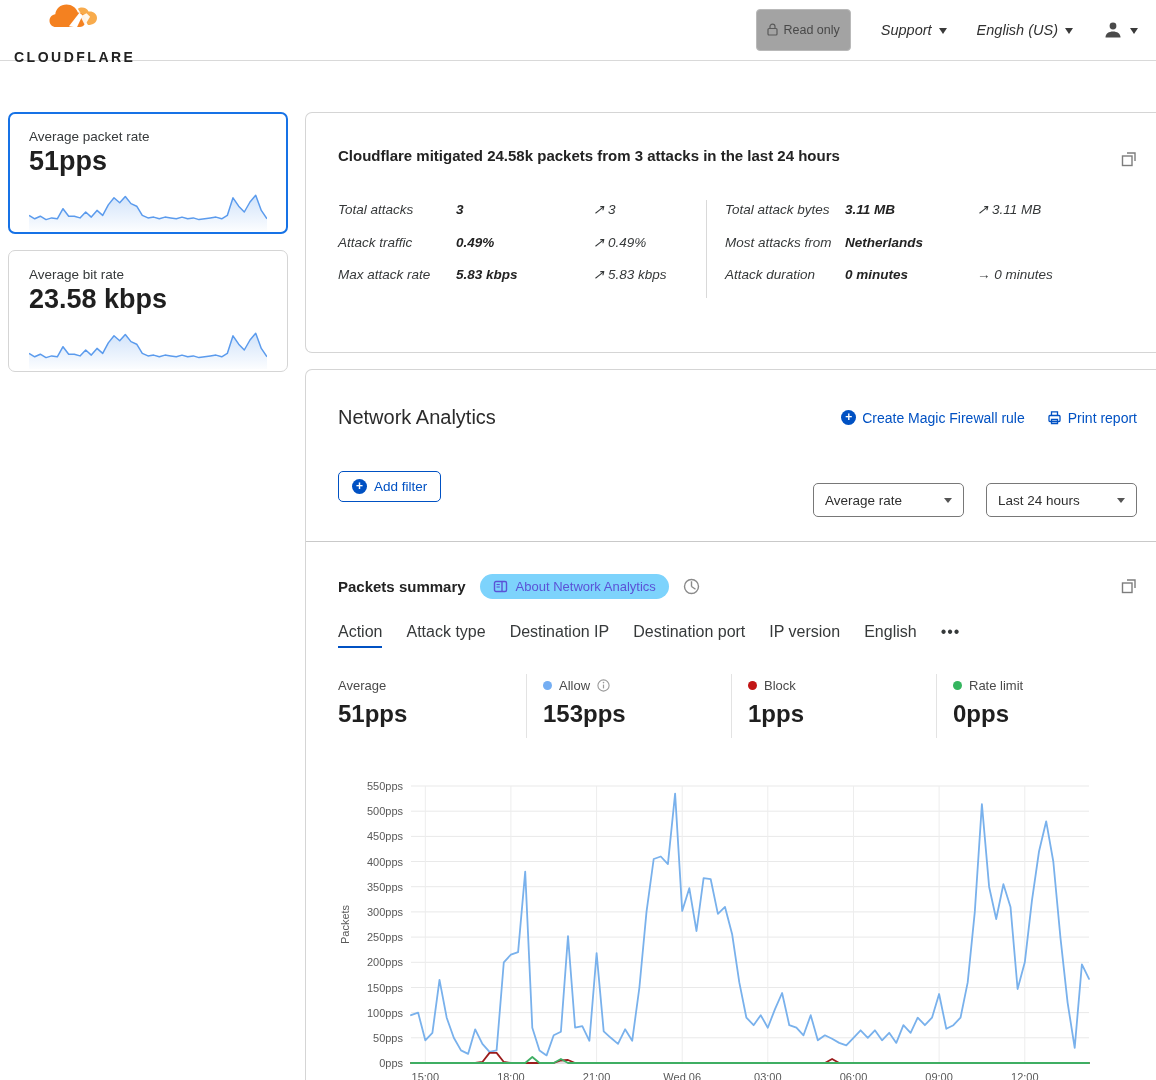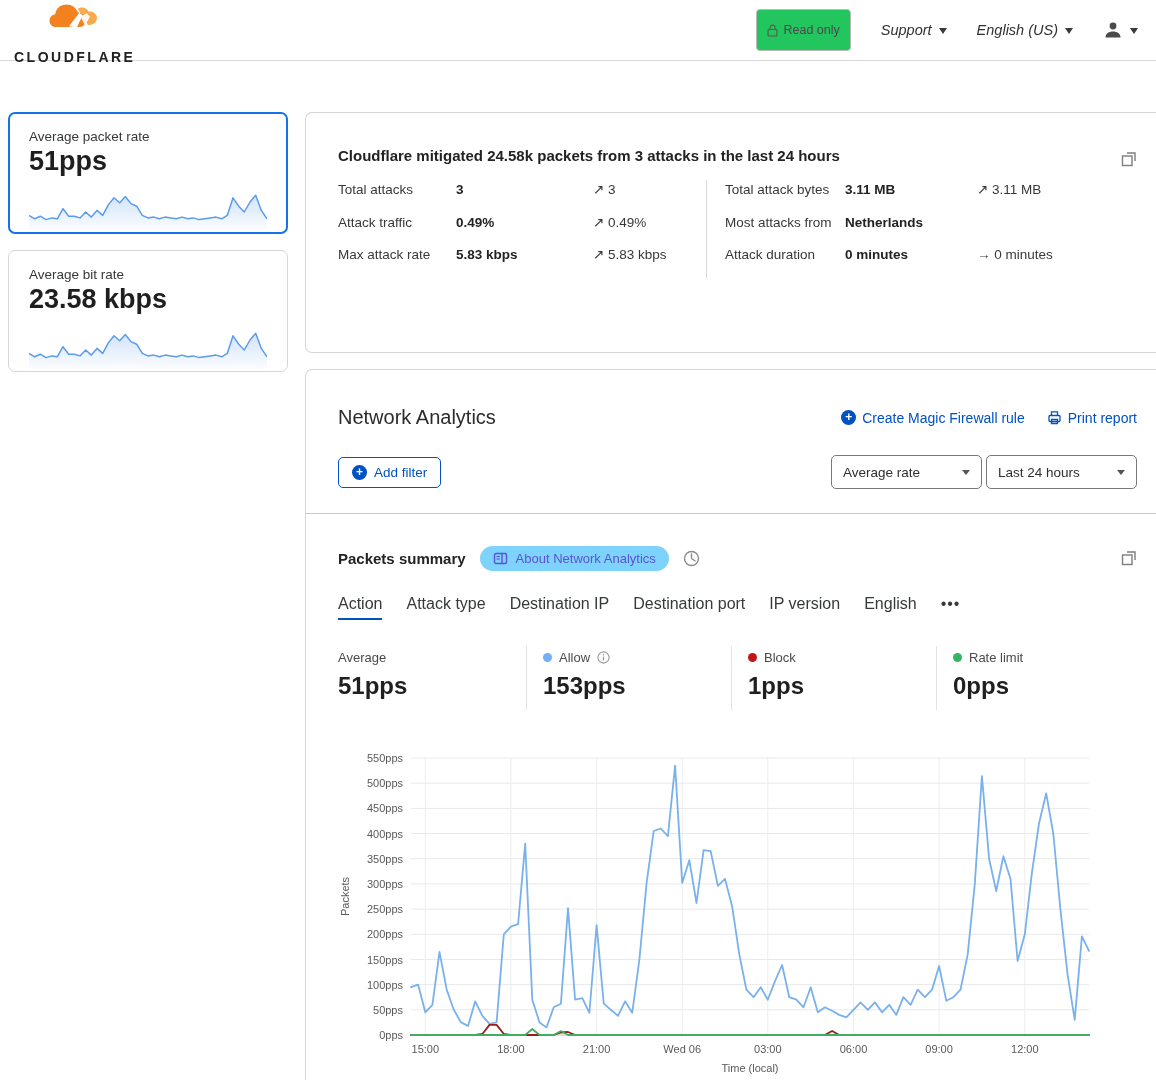--- a/index.html
+++ b/index.html
@@ -6,56 +6,56 @@
   html,body { margin:0; padding:0; }
   body {
     width:1156px; height:1080px; overflow:hidden; background:#fff;
     font-family:"Liberation Sans", sans-serif; color:#36393a; font-size:13.5px;
   }
   
   .topbar { height:61px; border-bottom:1px solid #d9d9d9; display:flex; align-items:center; justify-content:space-between; padding:0 18px 0 14px; }
   .brand { display:flex; flex-direction:column; align-items:center; margin-top:4px;gap:16px; }
   .brand-text { font-weight:bold; font-size:14px; letter-spacing:2.5px; color:#222; margin-top:-4px; }
   .top-right { display:flex; align-items:center; gap:30px; }
-  .readonly-chip { display:flex; align-items:flex-end; gap:6px; background:#22c55e; border:1px solid #b9b9b9; border-radius:4px; padding:13px 10px; font-size:12.5px; color:#494949; }
+  .readonly-chip { display:flex; align-items:flex-start; gap:6px; background:#a3a3a3; border:1px solid #b9b9b9; border-radius:4px; padding:13px 10px; font-size:12.5px; color:#494949; }
   .menu-item { display:flex; align-items:center; gap:7px; font-size:14.5px; color:#313131; cursor:pointer;font-style:italic; }
   .caret { width:0; height:0; border:4.5px solid transparent; border-top:6px solid #3a3a3a; margin-top:5px; }
   
   .content { display:flex; padding:51px 0 0 8px; }
   .left-col { width:280px; flex:none; margin-right:17px; }
   .main-col { width:872px; flex:none; }
   .card { background:#fff; border:1px solid #d5d5d5; border-radius:7px; }
   
   .metric-card { padding:16px 20px 10px; height:122px; margin-bottom:16px; cursor:pointer; }
   .metric-card.selected { border:2px solid #1672e6; padding:15px 19px 9px; }
   .metric-label { font-size:13.5px; color:#36393a; }
   .metric-value { font-size:27px; font-weight:bold; color:#1f1f1f; margin-top:2px; }
   .sparkline { display:block; margin-top:4px; }
   
   .summary-card { padding:34px 32px 26px; height:241px; position:relative; border-top-right-radius:0; border-bottom-right-radius:0; border-right:none; }
   .summary-title { font-size:15px; font-weight:bold; color:#232323; }
   .expand-btn { position:absolute; top:38px; right:40px; cursor:pointer; }
-  .stats-wrap { display:flex; margin-top:16px; }
+  .stats-wrap { display:flex; margin-top:36px;font-style:italic; }
   .stats-left { width:368px; flex:none; }
   .stats-right { flex:1; border-left:1px solid #d9d9d9; padding-left:18px; }
   .stat-row { display:grid; grid-template-columns:118px 137px auto; margin-bottom:13px; font-size:13.5px; line-height:1.45; }
   .stats-right .stat-row { grid-template-columns:120px 132px auto; }
   .stat-value { font-weight:bold; color:#232323; }
   .stat-delta { color:#36393a; }
   
   .na-card { margin-top:16px; height:760px; border-top-right-radius:0; border-right:none; }
   .na-header { padding:36px 40px 0 32px; }
   .na-title-row { display:flex; align-items:center; justify-content:space-between; }
   .na-title { font-size:20px; color:#2b2b2b; }
   .na-links { display:flex; align-items:center; gap:22px; }
   .link { color:#0051c3; font-size:14px; display:flex; align-items:center; gap:6px; cursor:pointer; }
   .plus-circle { width:15px; height:15px; border-radius:50%; background:#0051c3; color:#fff; font-size:12px; line-height:15px; text-align:center; font-weight:bold; }
   .filter-row { display:flex; align-items:center; justify-content:space-between; margin-top:26px; }
   .add-filter { display:flex; align-items:center; gap:7px; border:1px solid #0051c3; color:#0051c3; border-radius:5px; padding:7px 13px; font-size:13.5px; background:#fff; cursor:pointer; }
-  .selects { display:flex; gap:4px; }
+  .selects { display:flex; gap:22px;margin-top:28px; }
   .select { width:151px; height:34px; border:1px solid #787878; border-radius:5px; display:flex; align-items:center; justify-content:space-between; padding:0 11px; font-size:13.5px; color:#2f2f2f; background:#fff; cursor:pointer; }
   .select .caret { border-top-color:#555; border-width:4px; border-top-width:5px; }
   .na-divider { border:none; border-top:1px solid #c9c9c9; margin:24px 0 0; }
   
   .packets { padding:32px 40px 0 32px; position:relative; }
   .packets-title-row { display:flex; align-items:center; gap:14px; }
   .packets-title { font-size:15px; font-weight:bold; color:#232323; }
   .about-badge { display:flex; align-items:center; gap:8px; background:#7dd3fc; color:#5b52d6; border-radius:14px; padding:5px 13px; font-size:13px; cursor:pointer; }
   .tabs { display:flex; gap:24px; margin-top:24px; font-size:16px; color:#36393a; }
   .tab { padding-bottom:5px; cursor:pointer; }

